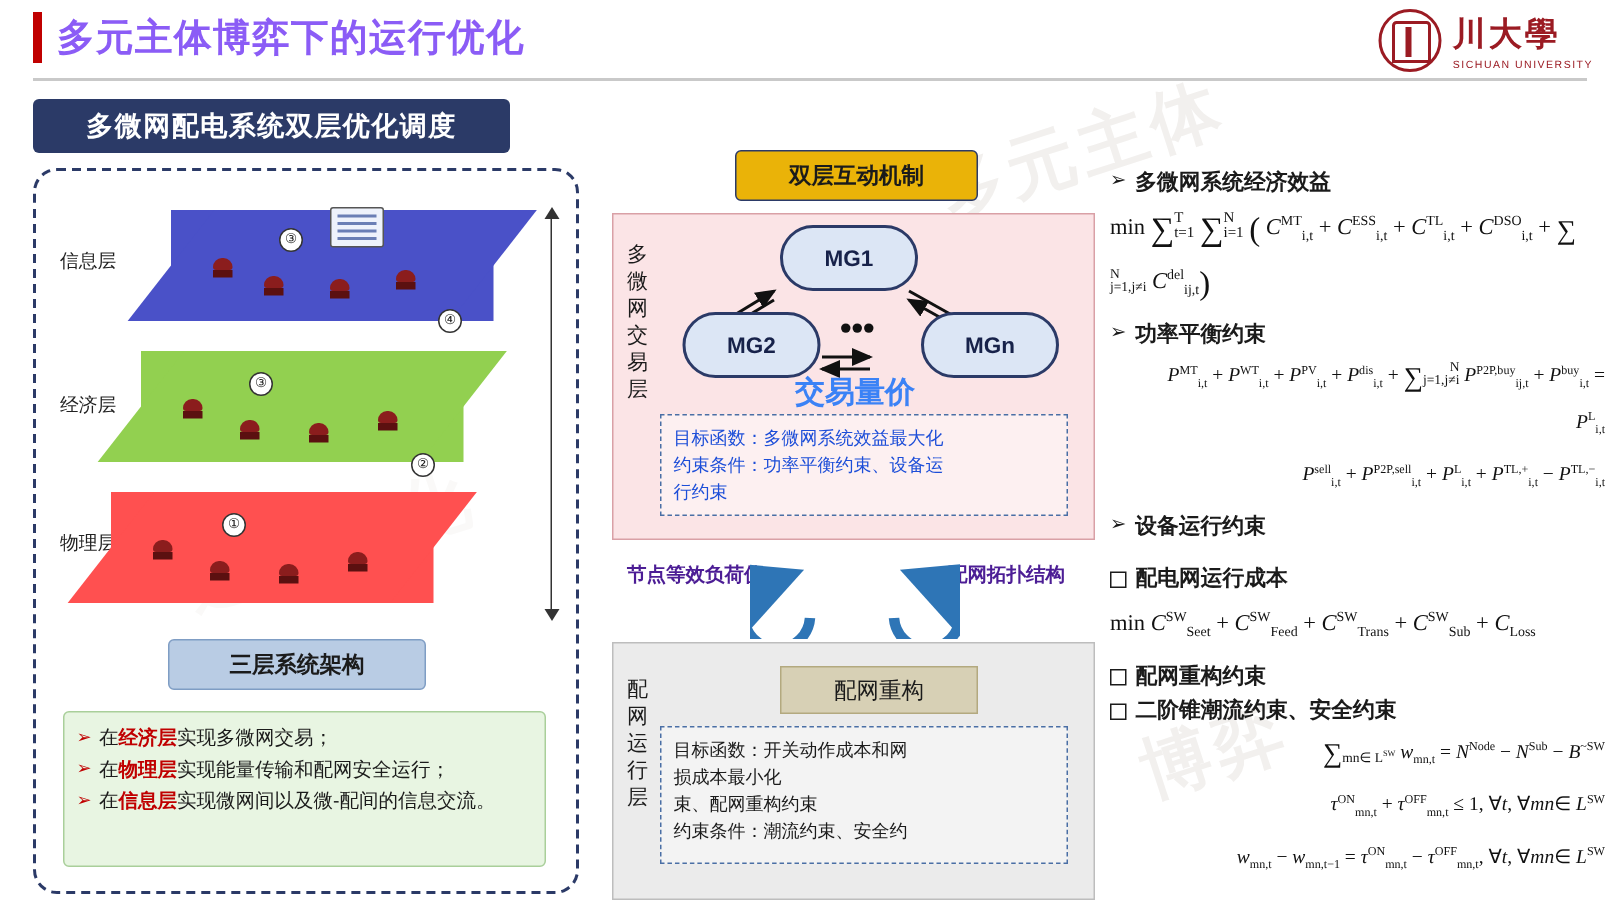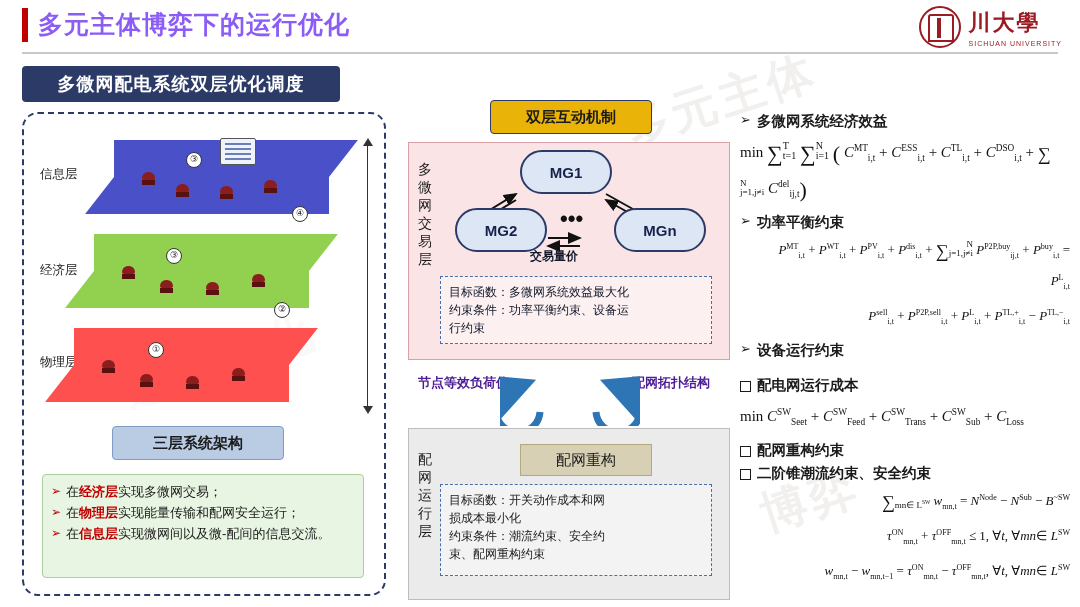--- a/index.html
+++ b/index.html
@@ -78,24 +78,24 @@
 
   #tradebox{position:absolute;left:408px;top:142px;width:320px;height:216px;background:#fbe4e6;border:1px solid #d9a0a6;}
   #tradelabel{position:absolute;left:414px;top:160px;width:22px;font-size:14px;line-height:18px;color:#1b1b1b;text-align:center;}
 
   .mg{position:absolute;border:2px solid #2b3a67;border-radius:22px;background:#dce6f5;
      display:flex;align-items:center;justify-content:center;font-weight:bold;font-size:15px;color:#17224a;}
   #mg1{left:520px;top:150px;width:88px;height:40px;}
   #mg2{left:455px;top:208px;width:88px;height:40px;}
   #mgn{left:614px;top:208px;width:88px;height:40px;}
   #dots{position:absolute;left:560px;top:206px;font-size:22px;font-weight:bold;color:#111;}
-  #pricetxt{position:absolute;left:530px;top:248px;font-size:12px;font-weight:bold;color:#0f172a;}
+  #pricetxt{position:absolute;left:530px;top:248px;font-size:20px;font-weight:bold;color:#3b82f6;}
 
   #tradeinner{position:absolute;left:440px;top:276px;width:272px;height:68px;border:1px dashed #4a6fa5;background:#fdf0f1;
-    padding:6px 8px;box-sizing:border-box;font-size:12px;line-height:18px;color:#0f172a;}
+    padding:6px 8px;box-sizing:border-box;font-size:12px;line-height:18px;color:#1d4ed8;}
 
   .cyclelbl{position:absolute;font-size:13px;font-weight:bold;color:#4c1d95;line-height:18px;}
   #cyc-left{left:418px;top:374px;text-align:center;}
   #cyc-right{left:632px;top:374px;text-align:center;}
 
   #reconfbox{position:absolute;left:408px;top:428px;width:320px;height:170px;background:#ebebeb;border:1px solid #bdbdbd;}
   #reconflabel{position:absolute;left:414px;top:450px;width:22px;font-size:14px;line-height:18px;color:#1b1b1b;text-align:center;}
   #reconfhead{position:absolute;left:520px;top:444px;width:130px;height:30px;background:#d7d0b5;border:1px solid #b3a97f;
      display:flex;align-items:center;justify-content:center;font-size:15px;font-weight:normal;color:#1b1b1b;}
   #reconfinner{position:absolute;left:440px;top:484px;width:272px;height:92px;border:1px dashed #4a6fa5;background:#f3f3f3;
@@ -284,22 +284,22 @@
   <path d="M40,44 A22,22 0 1 1 10,22" stroke="#2e75b6" stroke-width="7" fill="none" marker-end="url(#ah2)"></path>
   <path d="M96,44 A22,22 0 1 0 126,22" stroke="#2e75b6" stroke-width="7" fill="none" marker-end="url(#ah2)"></path>
 </svg>
 
 <div id="reconfbox"></div>
 <div id="reconflabel">配网运行层</div>
 <div id="reconfhead">配网重构</div>
 <div id="reconfinner">
   <div>目标函数：开关动作成本和网</div>
   <div>损成本最小化</div>
+  <div>束、配网重构约束</div>
   <div>约束条件：潮流约束、安全约</div>
-  <div>束、配网重构约束</div>
 </div>
 
 <div id="right">
 
   <div class="r-item">
     <span class="r-arrow">➢</span>
     <span>多微网系统经济效益</span>
   </div>
   <div class="formula f-main">
     min <span class="big">∑</span><span style="font-size:10px;display:inline-block;line-height:10px;vertical-align:-2px;">T<br>t=1</span>

